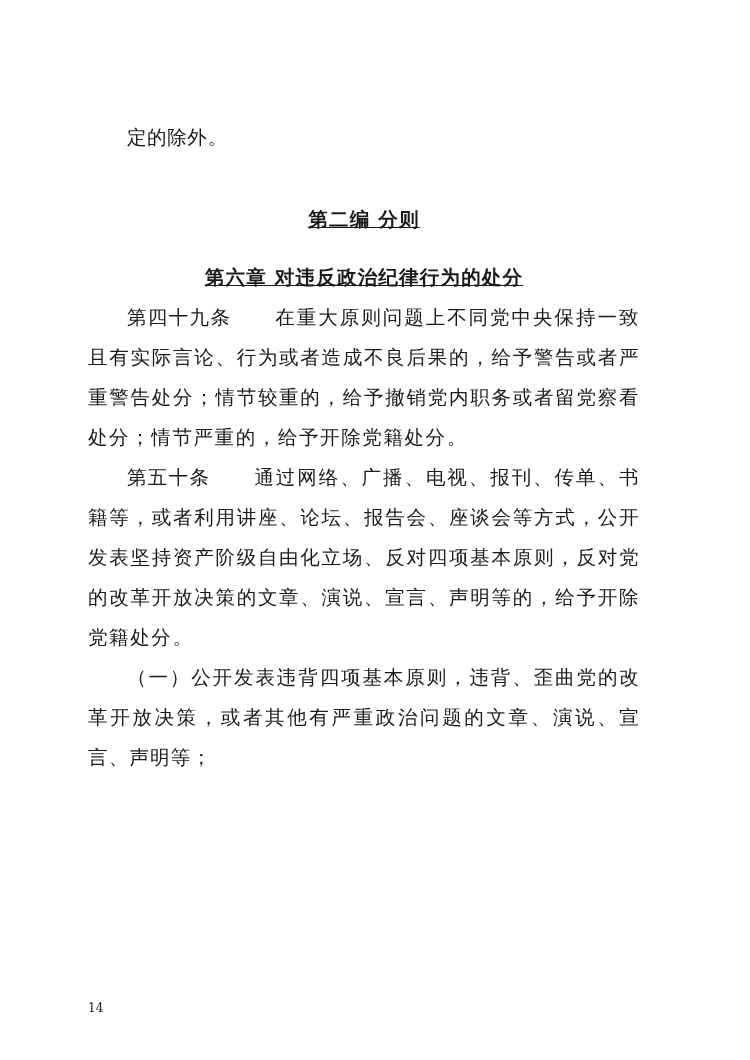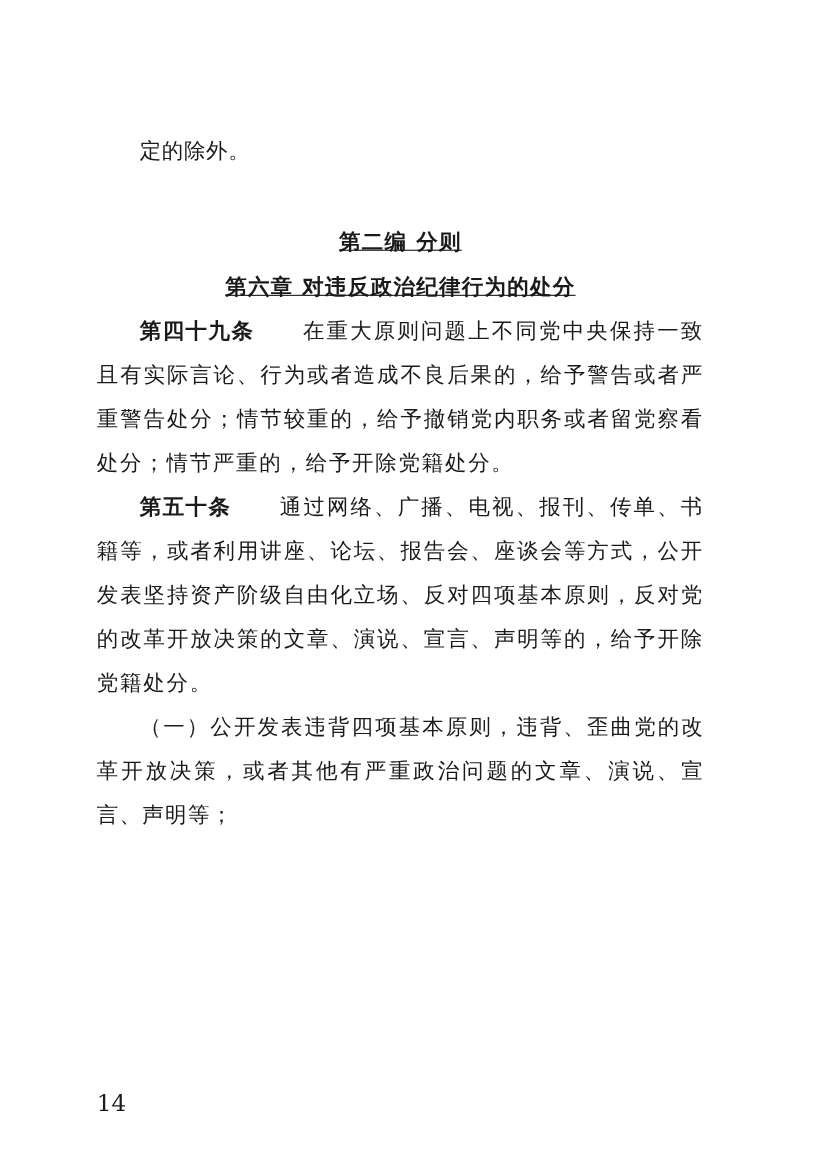--- a/index.html
+++ b/index.html
@@ -39,38 +39,38 @@
     text-align: center;
     text-indent: 0;
     font-weight: bold;
     letter-spacing: 1.2px;
     text-decoration: underline;
   }
   .title-block-top {
     margin-top: 42px;
   }
   .title-block-second {
-    margin-top: 1px;
+    margin-top: 18px;
   }
   .article-label {
-    font-weight: bold;
+    font-weight: normal;
     letter-spacing: 1px;
   }
   .body-after-label {
     letter-spacing: 1.6px;
     margin-left: 44px;
   }
   .spaced {
     letter-spacing: 1.2px;
   }
   .page-number {
     position: absolute;
     left: 88px;
     bottom: 45px;
-    font-size: 21px;
+    font-size: 12px;
     font-family: "DejaVu Serif", "Liberation Serif", serif;
     color: #1a1a1a;
   }
 </style>
 </head>
 <body>
 
 <div class="page">
 
   <div class="doc-body">

